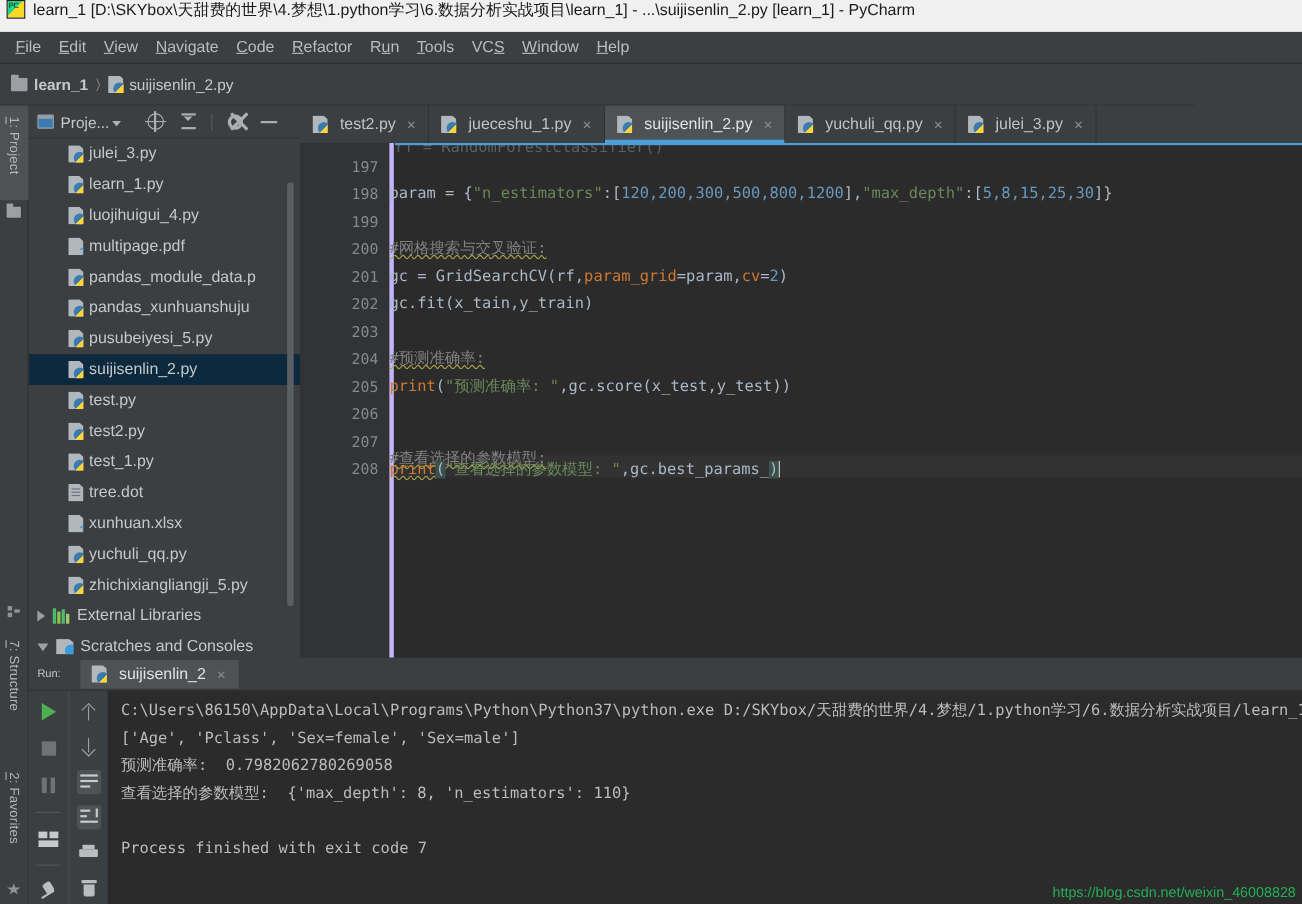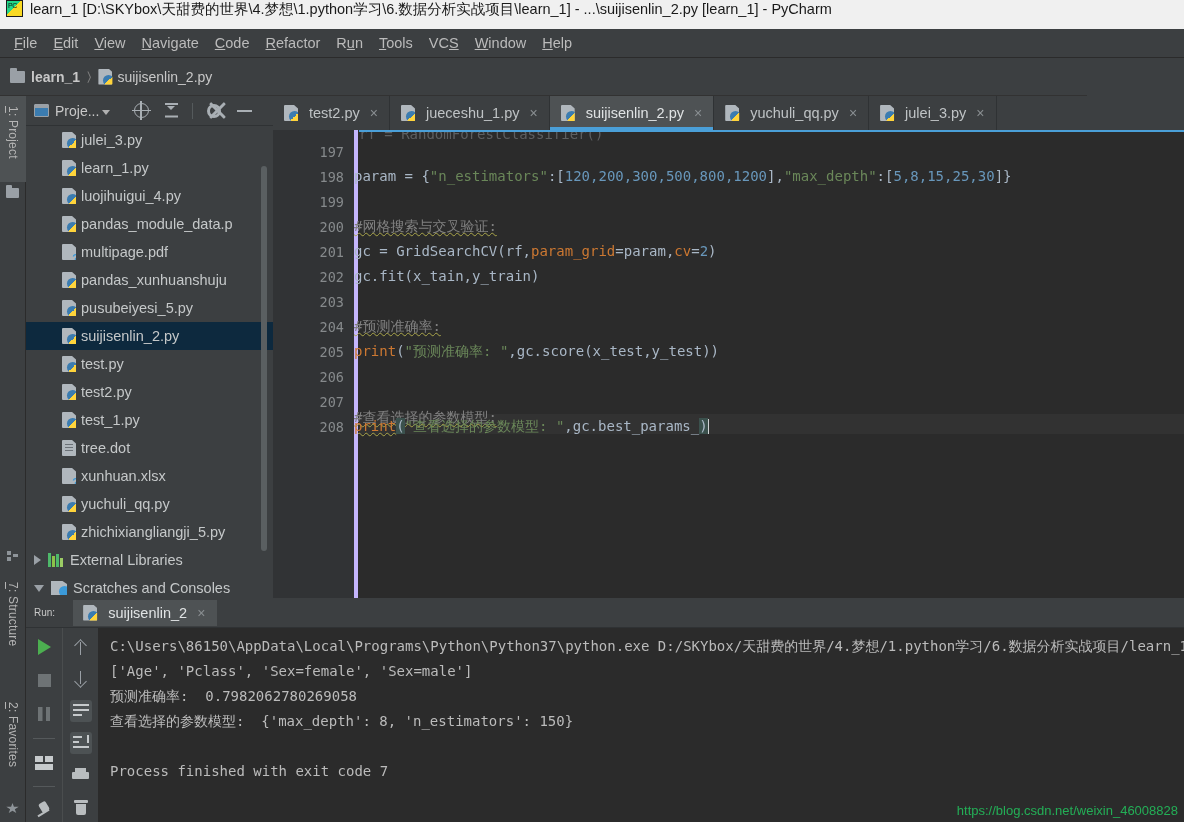--- a/index.html
+++ b/index.html
@@ -414,26 +414,26 @@
       </div>
       <div class="tree-row">
         <span class="ico-py"></span>
         <span>learn_1.py</span>
       </div>
       <div class="tree-row">
         <span class="ico-py"></span>
         <span>luojihuigui_4.py</span>
       </div>
       <div class="tree-row">
-        <span class="ico-py"></span>
-        <span>pandas_module_data.p</span>
-      </div>
-      <div class="tree-row">
         <span class="ico-file q"></span>
         <span>multipage.pdf</span>
+      </div>
+      <div class="tree-row">
+        <span class="ico-py"></span>
+        <span>pandas_module_data.p</span>
       </div>
       <div class="tree-row">
         <span class="ico-py"></span>
         <span>pandas_xunhuanshuju</span>
       </div>
       <div class="tree-row">
         <span class="ico-py"></span>
         <span>pusubeiyesi_5.py</span>
       </div>
       <div class="tree-row selected">
@@ -597,21 +597,21 @@
           </div>
         <div class="rb-ico">
             <span class="ic-trash"></span>
           </div>
       </div>
 
       <div class="console">
         <div class="cline">C:\Users\86150\AppData\Local\Programs\Python\Python37\python.exe D:/SKYbox/天甜费的世界/4.梦想/1.python学习/6.数据分析实战项目/learn_1</div>
         <div class="cline">['Age', 'Pclass', 'Sex=female', 'Sex=male']</div>
         <div class="cline">预测准确率:  0.7982062780269058</div>
-        <div class="cline">查看选择的参数模型:  {'max_depth': 8, 'n_estimators': 150}</div>
+        <div class="cline">查看选择的参数模型:  {'max_depth': 8, 'n_estimators': 110}</div>
         <div class="cline">&nbsp;</div>
         <div class="cline">Process finished with exit code 7</div>
         <div class="watermark">https://blog.csdn.net/weixin_46008828</div>
       </div>
     </div>
   </div>
 
 </div>
 
 </body></html>

